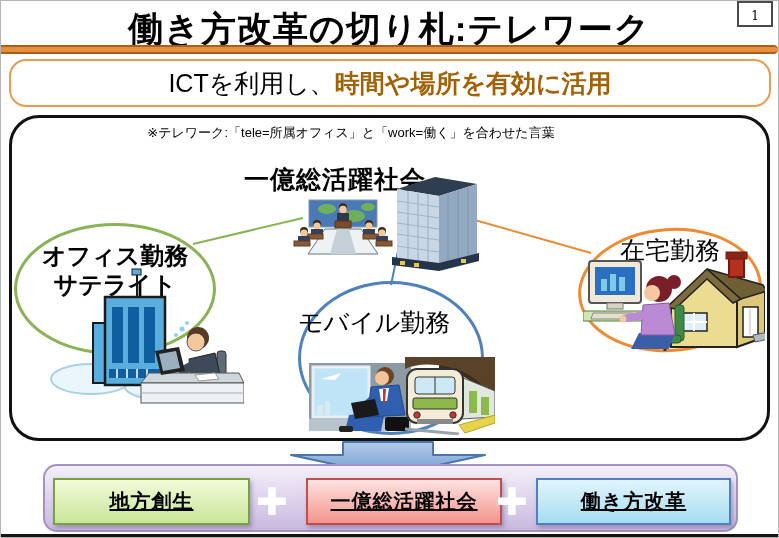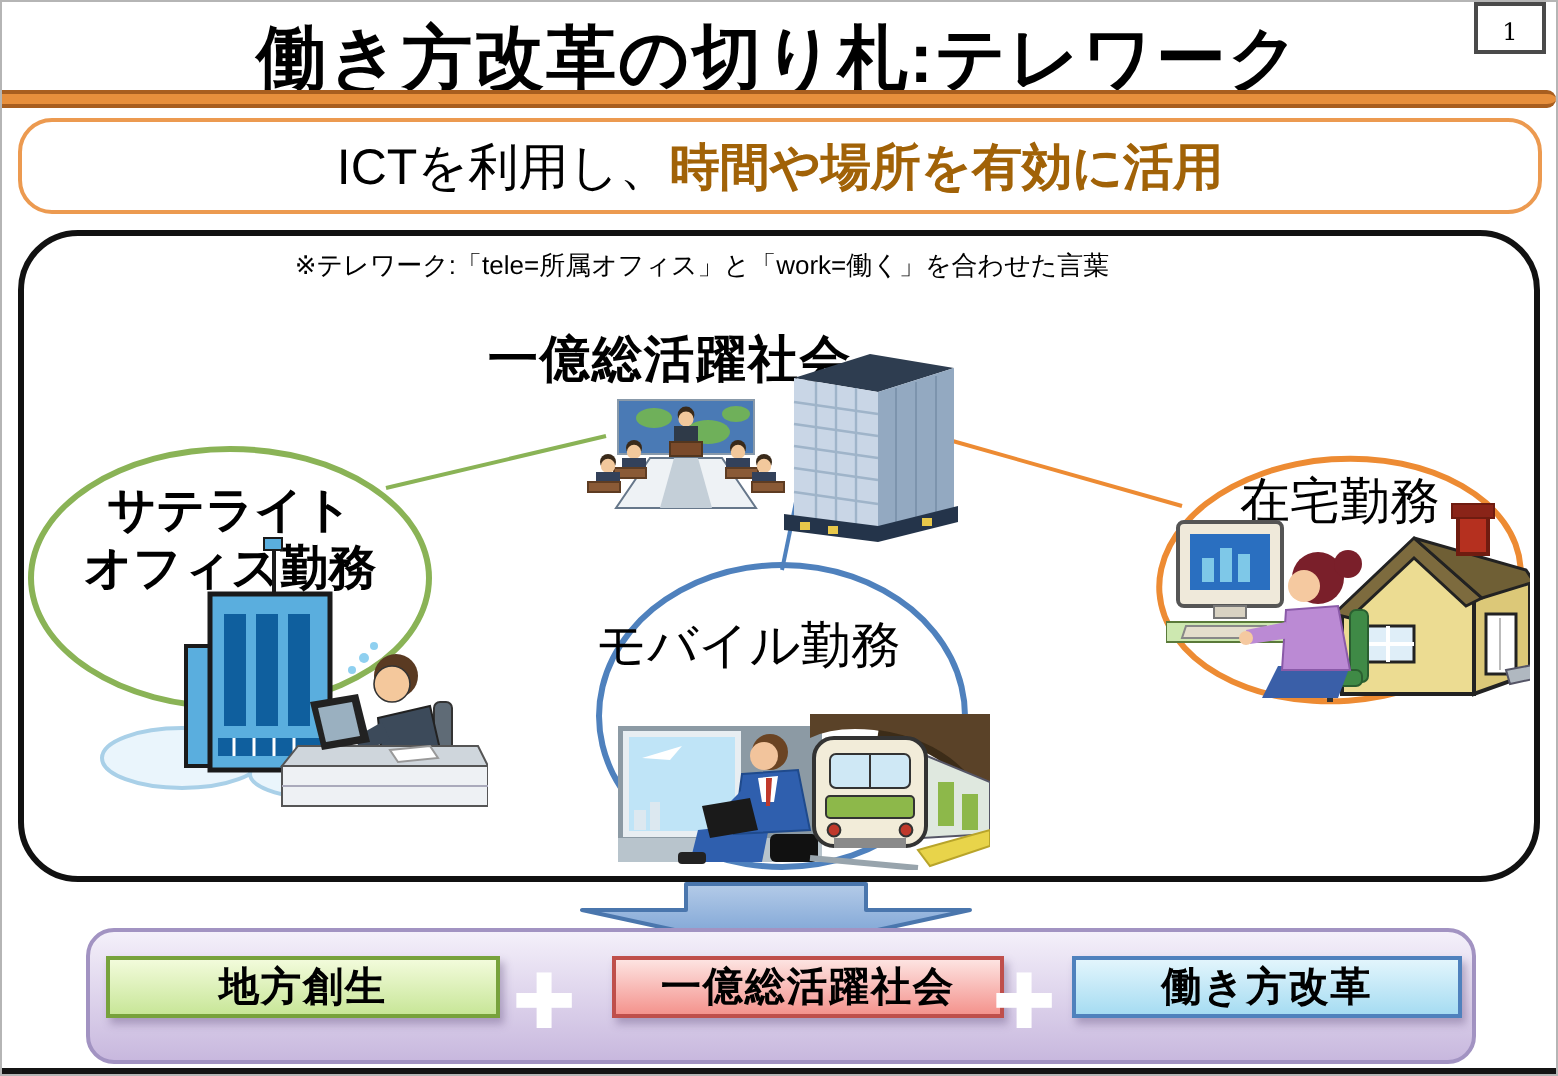--- a/index.html
+++ b/index.html
@@ -48,24 +48,25 @@
   .lbl-mobile { position:absolute; left:297px; top:305px; width:186px; text-align:left; font-size:25px; font-weight:normal; }
   .lbl-home   { position:absolute; left:577px; top:233px; width:184px; text-align:center; font-size:25px; font-weight:normal; }
   .abs-svg { position:absolute; }
   .connectors { position:absolute; left:0; top:0; pointer-events:none; }
   .outcome-bar {
     position:absolute; left:42px; top:463px; width:695px; height:68px;
     border-radius:14px; border:2px solid #a293c2; box-sizing:border-box;
     background:linear-gradient(#f4f0fa,#c8b8de);
   }
   .outcome-box {
-    position:absolute; top:12px; height:31px; box-sizing:border-box;
+    position:absolute; top:12px; height:47px; box-sizing:border-box;
     display:flex; align-items:center; justify-content:center;
     font-size:20px; font-weight:bold; letter-spacing:1px;
     box-shadow:2px 3px 4px rgba(80,60,110,0.35);
+    text-decoration:underline;
   }
   .ob-1 { left:8px;   width:197px; background:linear-gradient(#f2fbdb,#c8e698); border:2px solid #77a23c; }
   .ob-2 { left:249px; width:196px; background:linear-gradient(#fde3e1,#f4938d); border:2px solid #bf4f4b;margin-left:12px; }
   .ob-3 { left:491px; width:195px; background:linear-gradient(#e2f5fc,#a6dcf2); border:2px solid #4f81bd;text-align:center; }
   .plus {
     position:absolute; top:12px; width:44px; height:47px;
     display:flex; align-items:center; justify-content:center;
     color:#ffffff; font-size:38px; font-weight:bold;
   }
   .plus-1 { left:205px; } .plus-2 { left:445px; }
@@ -97,22 +98,22 @@
   </svg>
 
   <div class="note">※テレワーク:「tele=所属オフィス」と「work=働く」を合わせた言葉</div>
 
   <div class="ellipse el-green"></div>
   <div class="ellipse el-blue"></div>
   <div class="ellipse el-orange"></div>
 
   <div class="office-label">一億総活躍社会</div>
   <div class="lbl-satellite">
+    <div>オフィス勤務</div>
     <div>サテライト</div>
-    <div>オフィス勤務</div>
   </div>
   <div class="lbl-mobile">モバイル勤務</div>
   <div class="lbl-home">在宅勤務</div>
 
   <svg class="abs-svg" style="left:386px;top:166px" width="100" height="106" viewBox="0 0 100 106">
     <polygon points="10,22 48,10 90,17 52,29" fill="#2e3d50"></polygon>
     <polygon points="52,29 90,17 90,88 52,97" fill="#93a9c1"></polygon>
     <g stroke="#7d94ad" stroke-width="1">
       <line x1="61" y1="27" x2="61" y2="95"></line>
         <line x1="71" y1="24" x2="71" y2="93"></line>

